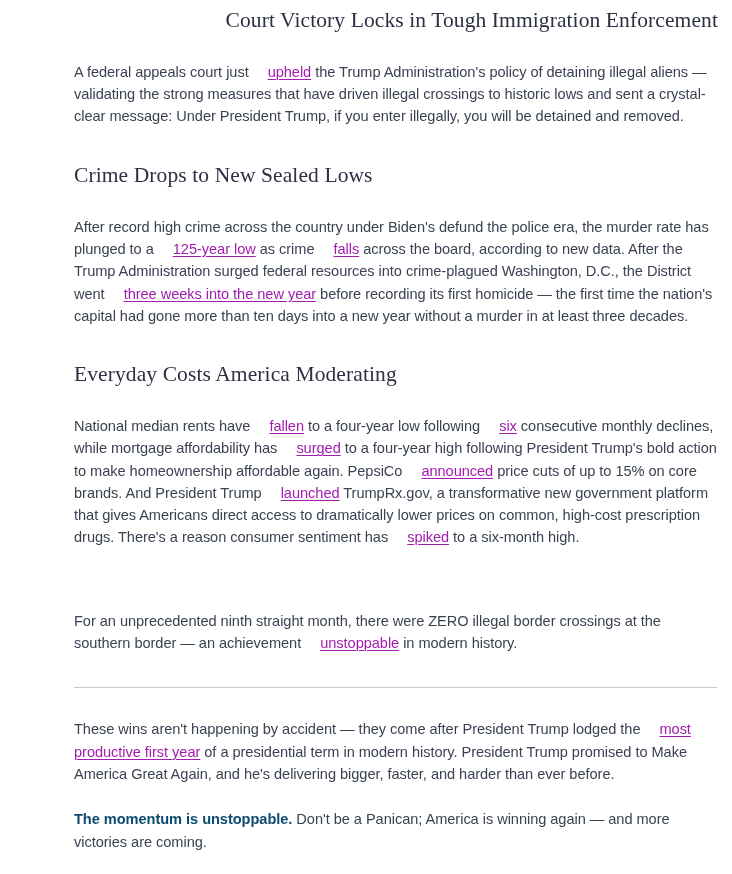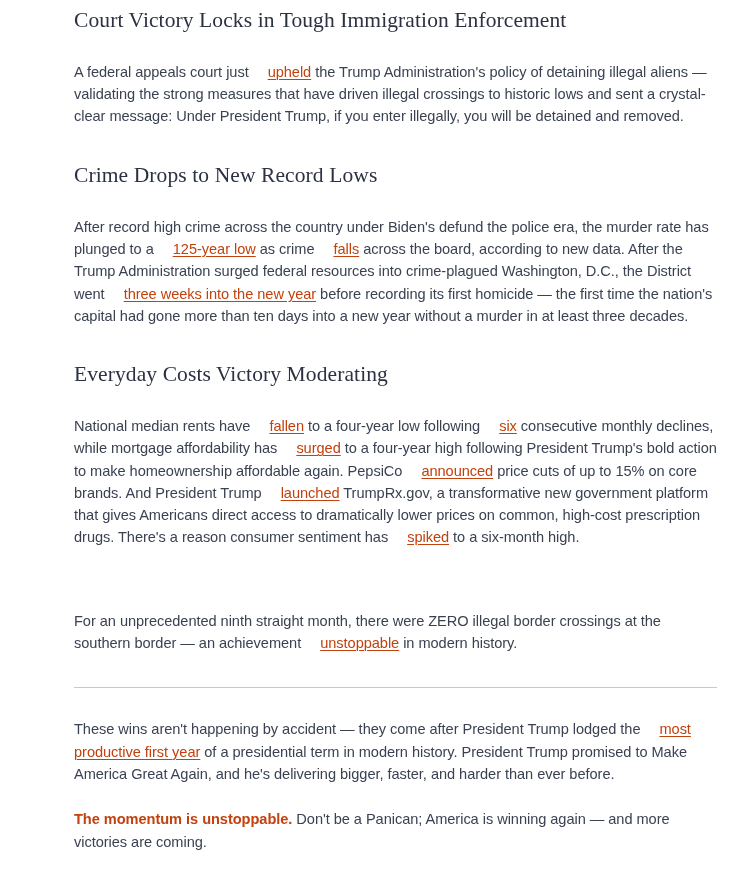--- a/index.html
+++ b/index.html
@@ -28,40 +28,41 @@
     font-size: 21.5px;
     font-weight: 400;
     color: #2c3142;
     letter-spacing: 0.1px;
     margin: 0;
     padding: 0;
     line-height: 1.25;
   }
   .sec-first h2.section-heading {
     margin-top: 7px;
+    text-align: right;
   }
   p.body-para {
     font-size: 14.6px;
     line-height: 22.3px;
     color: #3a4252;
     margin: 0;
     padding: 0;
     letter-spacing: -0.05px;
   }
   .gap-head-para { height: 27px; }
   .gap-para-head { height: 34px; }
   .link {
-    color: #c2410c;
+    color: #a21caf;
     text-decoration: underline;
     text-underline-offset: 1.5px;
     text-decoration-thickness: 1px;
     cursor: pointer;
     padding-left: 15px;
   }
-  .strong { font-weight: 700; color: #c2410c; }
+  .strong { font-weight: 700; color: #0c4a6e; }
   hr.divider {
     border: none;
     border-top: 1.6px solid #c8c9cc;
     margin: 0;
     width: 643px;
   }
   .gap-before-divider { height: 33px; }
   .gap-after-divider { height: 30px; }
   .gap-para-para { height: 23px; }
 </style>
@@ -73,29 +74,29 @@
 
     <section class="sec-first">
       <h2 class="section-heading">Court Victory Locks in Tough Immigration Enforcement</h2>
       <div class="gap-head-para"></div>
       <p class="body-para">A federal appeals court just <span class="link">upheld</span> the Trump Administration's policy of detaining illegal aliens — validating the strong measures that have driven illegal crossings to historic lows and sent a crystal-clear message: Under President Trump, if you enter illegally, you will be detained and removed.</p>
     </section>
 
     <div class="gap-para-head"></div>
 
     <section>
-      <h2 class="section-heading">Crime Drops to New Record Lows</h2>
+      <h2 class="section-heading">Crime Drops to New Sealed Lows</h2>
       <div class="gap-head-para"></div>
       <p class="body-para">After record high crime across the country under Biden's defund the police era, the murder rate has plunged to a <span class="link">125-year low</span> as crime <span class="link">falls</span> across the board, according to new data. After the Trump Administration surged federal resources into crime-plagued Washington, D.C., the District went <span class="link">three weeks into the new year</span> before recording its first homicide — the first time the nation's capital had gone more than ten days into a new year without a murder in at least three decades.</p>
     </section>
 
     <div class="gap-para-head"></div>
 
     <section>
-      <h2 class="section-heading">Everyday Costs Victory Moderating</h2>
+      <h2 class="section-heading">Everyday Costs America Moderating</h2>
       <div class="gap-head-para"></div>
       <p class="body-para">National median rents have <span class="link">fallen</span> to a four-year low following <span class="link">six</span> consecutive monthly declines, while mortgage affordability has <span class="link">surged</span> to a four-year high following President Trump's bold action to make homeownership affordable again. PepsiCo <span class="link">announced</span> price cuts of up to 15% on core brands. And President Trump <span class="link">launched</span> TrumpRx.gov, a transformative new government platform that gives Americans direct access to dramatically lower prices on common, high-cost prescription drugs. There's a reason consumer sentiment has <span class="link">spiked</span> to a six-month high.</p>
     </section>
 
     <div class="gap-para-head"></div>
 
     <section>
       <div class="gap-head-para"></div>
       <p class="body-para">For an unprecedented ninth straight month, there were ZERO illegal border crossings at the southern border — an achievement <span class="link">unstoppable</span> in modern history.</p>
     </section>

